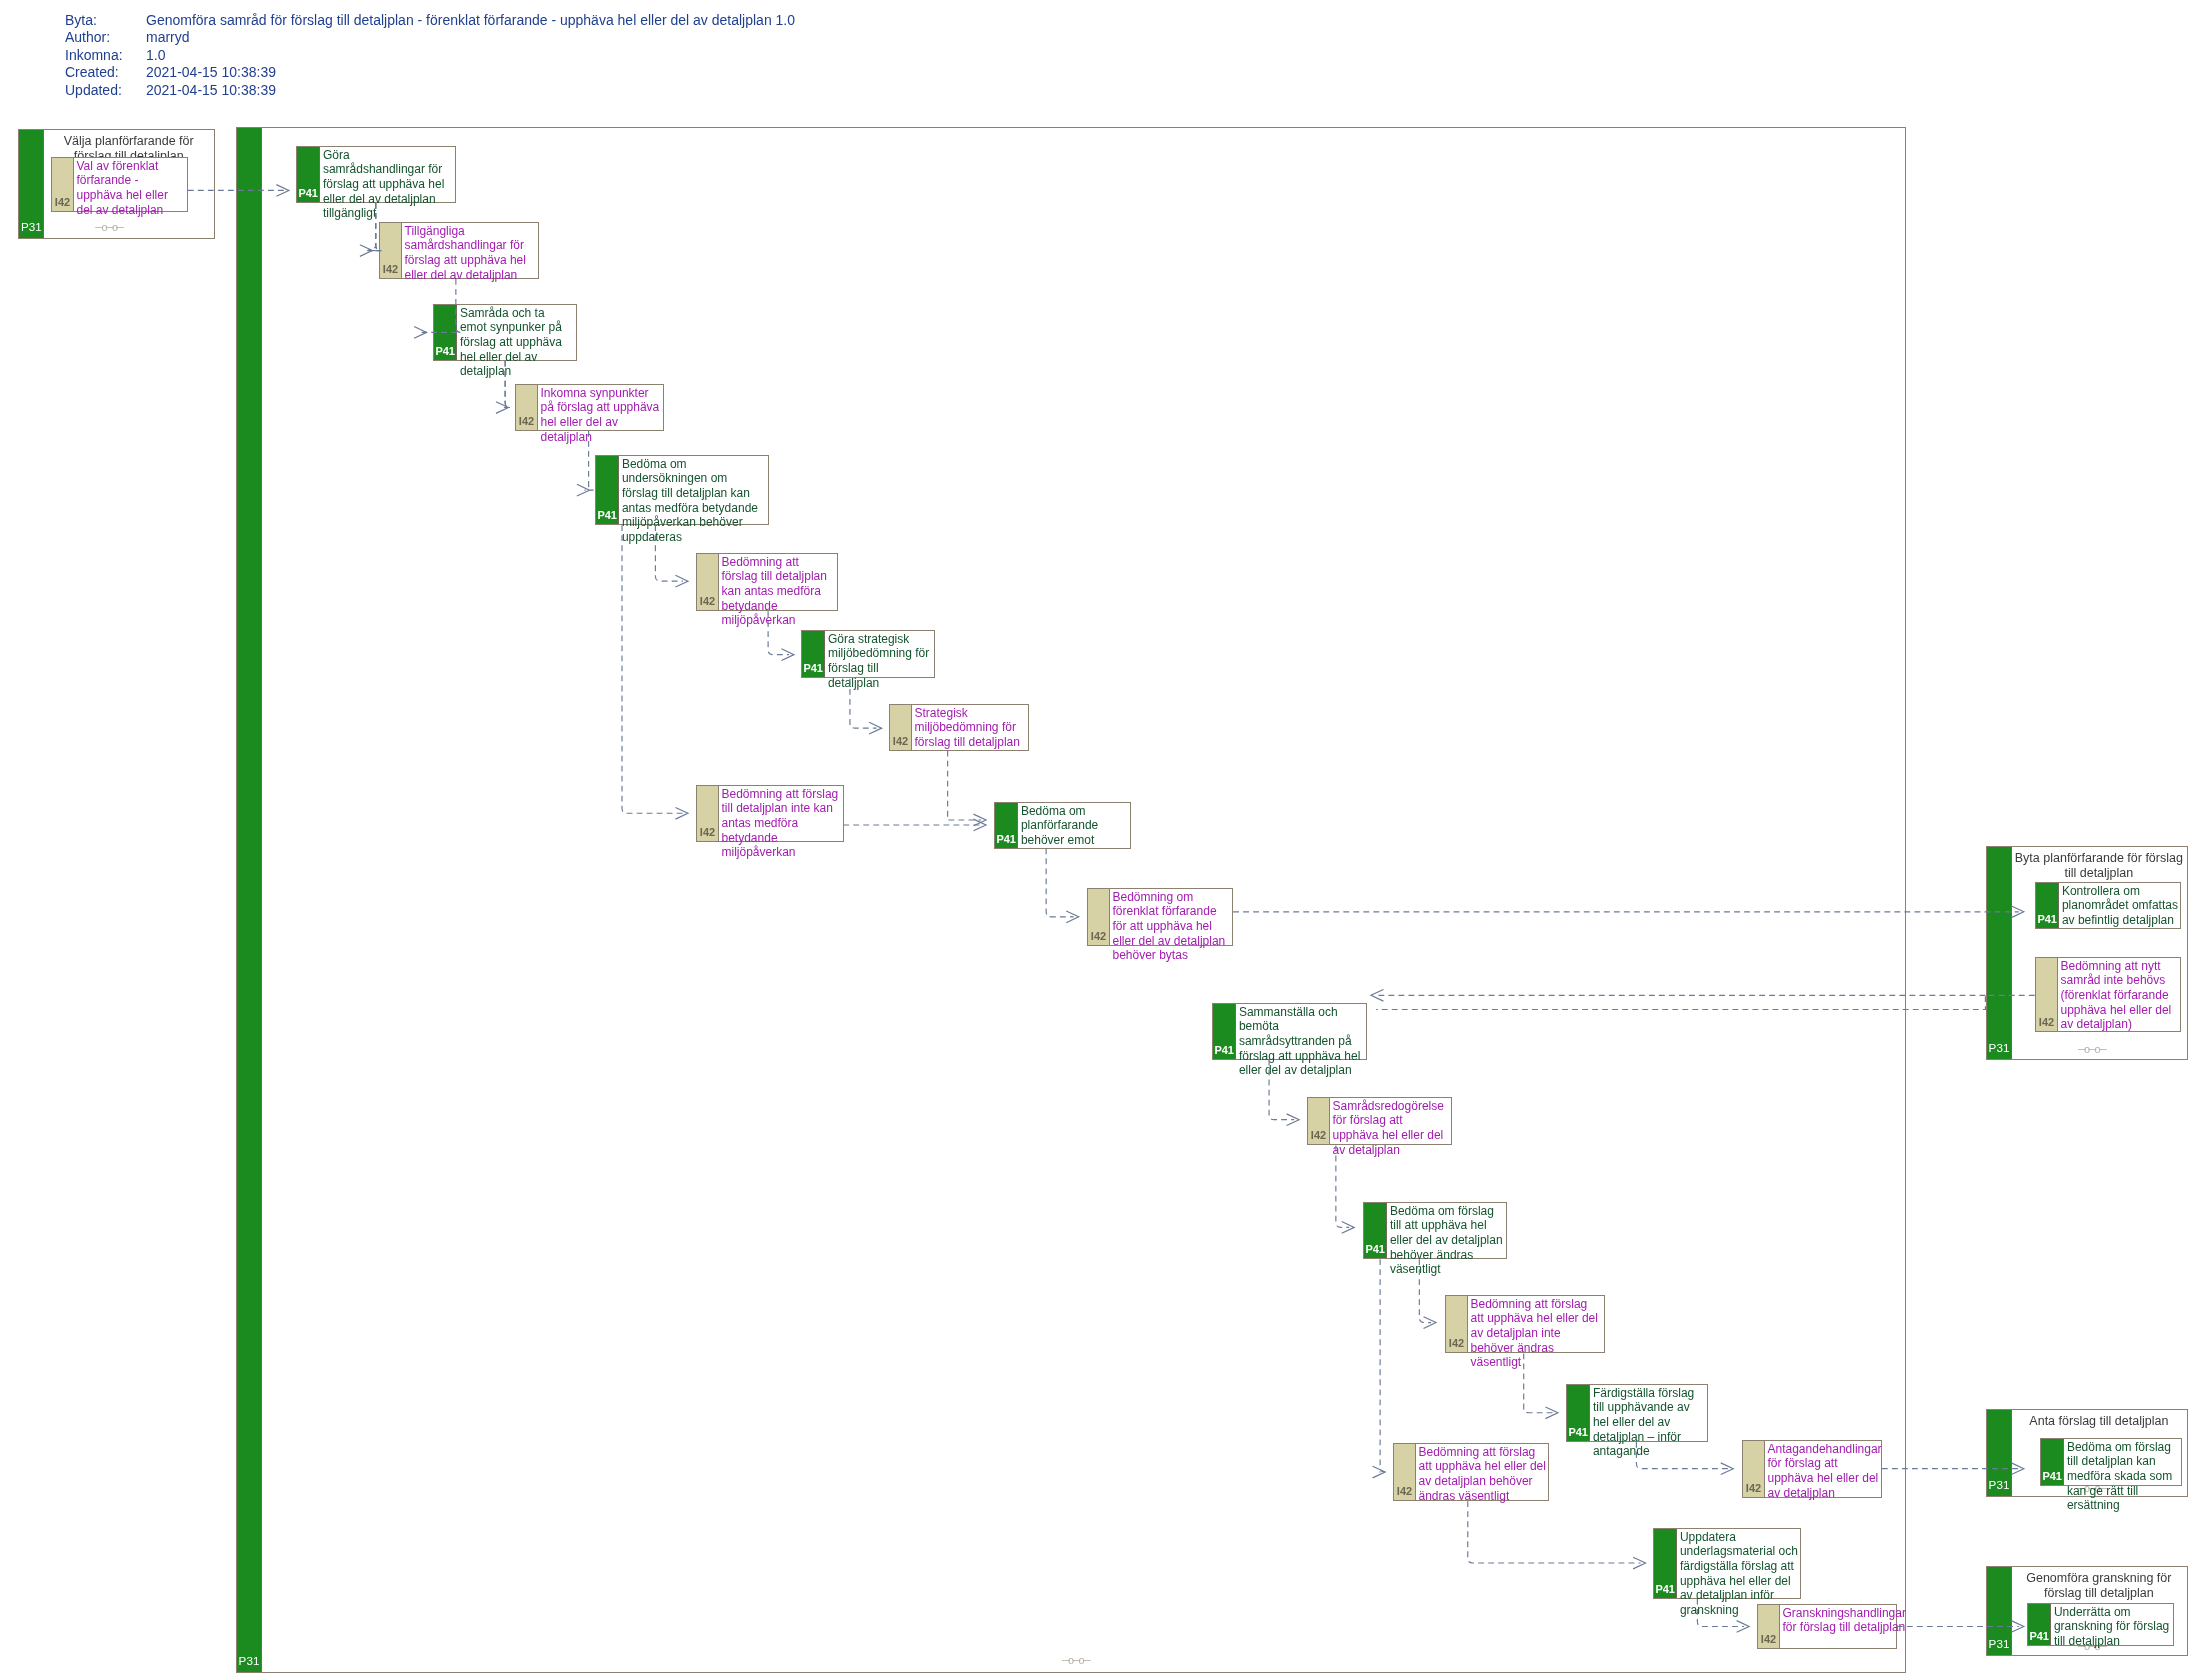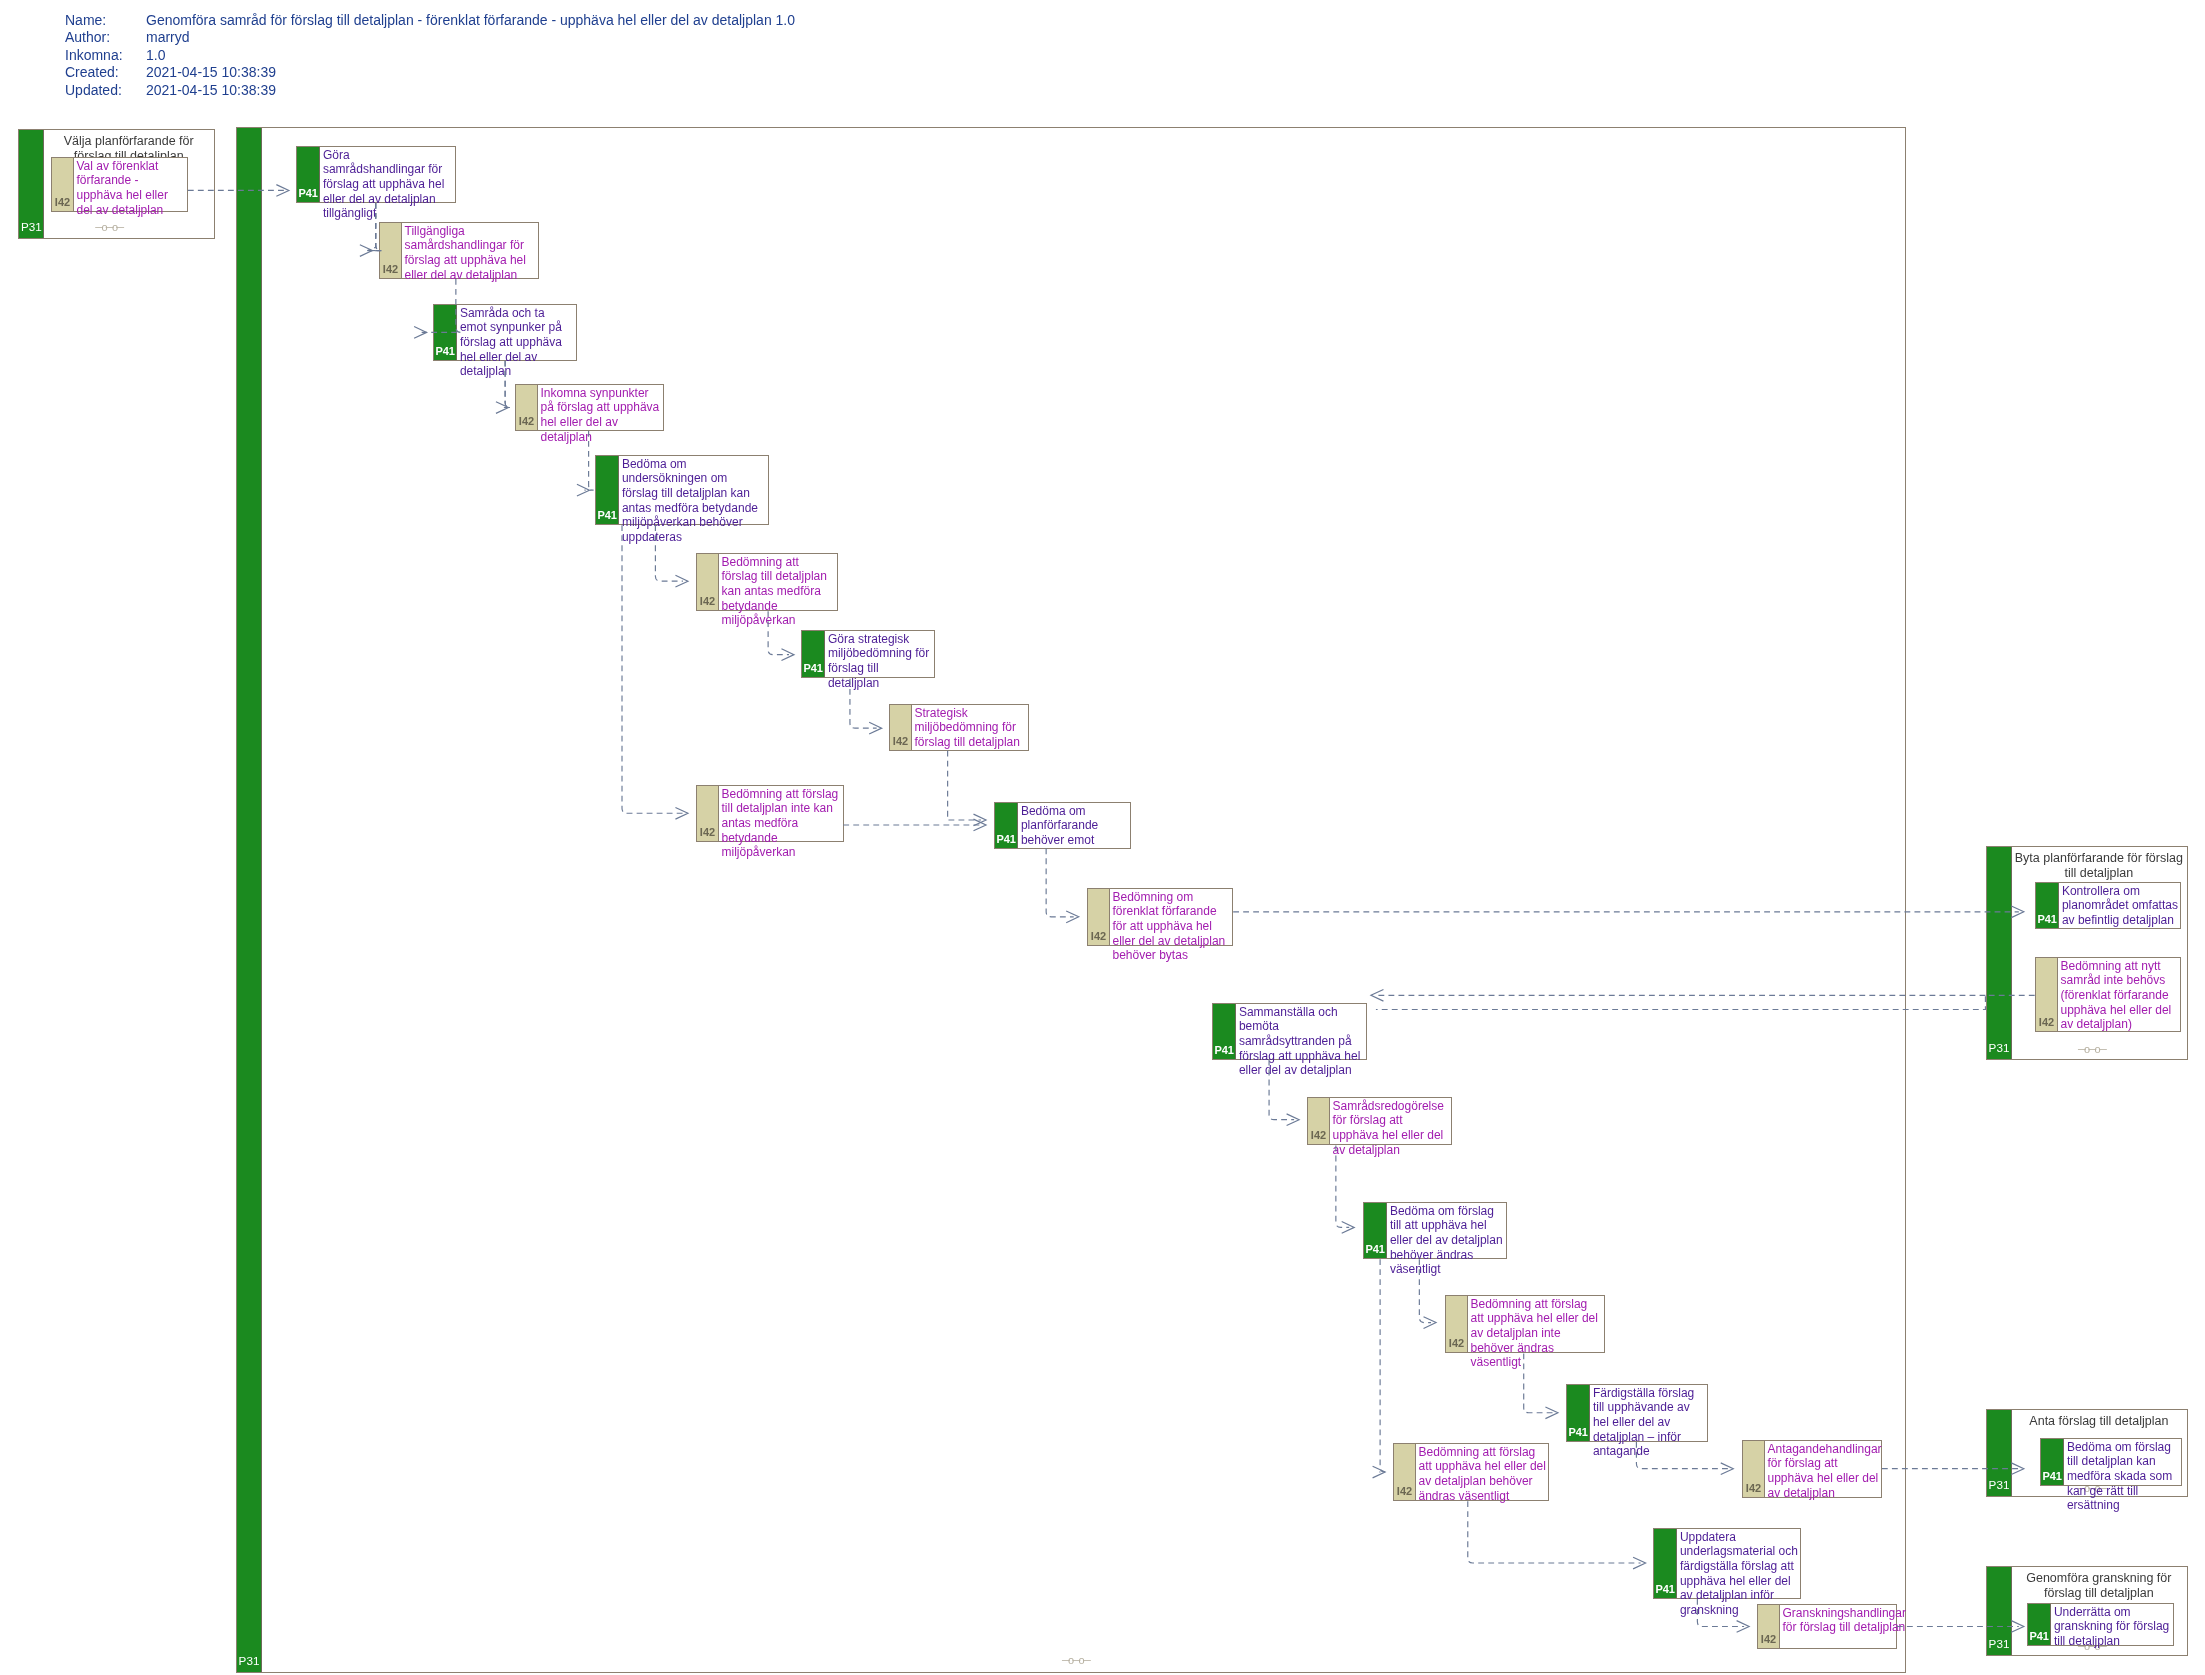--- a/index.html
+++ b/index.html
@@ -77,21 +77,21 @@
     font-size: 11px;
     font-weight: bold;
     line-height: 11.7px;
     padding-bottom: 2.5px;
   }
   .node.act .badge { background:#1b8a1f; color:#ffffff; border-right:0.8px solid #6d6a5a; }
   .node.info .badge { background:#d6d2a6; color:#6b6752; border-right:0.8px solid #8c8070; }
   .node.info { border-color:#8c8070; }
   .node .body {
     flex: 1 1 auto;
-    color:#4c1d95;
+    color:#14532d;
     font-size: 12px;
     line-height: 14.6px;
     padding: 0.8px 1.7px 0 2.5px;
     overflow: visible;
     white-space: normal;
   }
   .node.info .body { color:#a21caf; }
 
   
   svg.links {
@@ -103,21 +103,21 @@
 </style>
 </head>
 <body>
 
 <div id="canvas">
 
   <div class="meta">
     <table>
       <tbody>
           <tr>
-        <td class="k">Name:</td>
+        <td class="k">Byta:</td>
         <td>Genomföra samråd för förslag till detaljplan - förenklat förfarande - upphäva hel eller del av detaljplan 1.0</td>
       </tr>
       <tr>
         <td class="k">Author:</td>
         <td>marryd</td>
       </tr>
       <tr>
         <td class="k">Inkomna:</td>
         <td>1.0</td>
       </tr>

